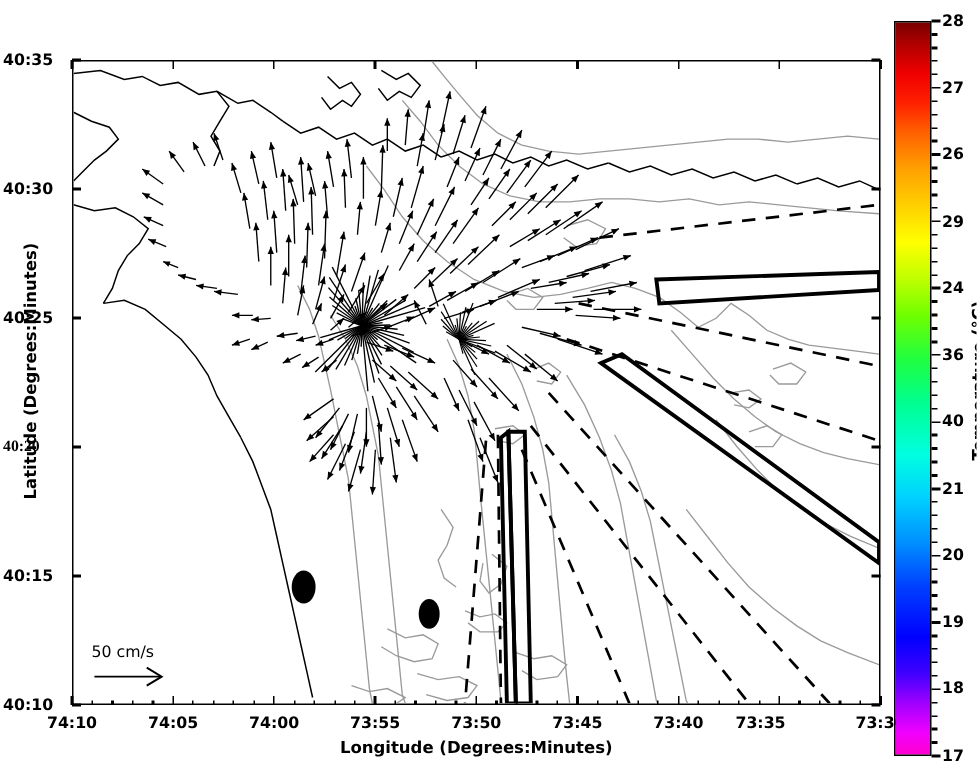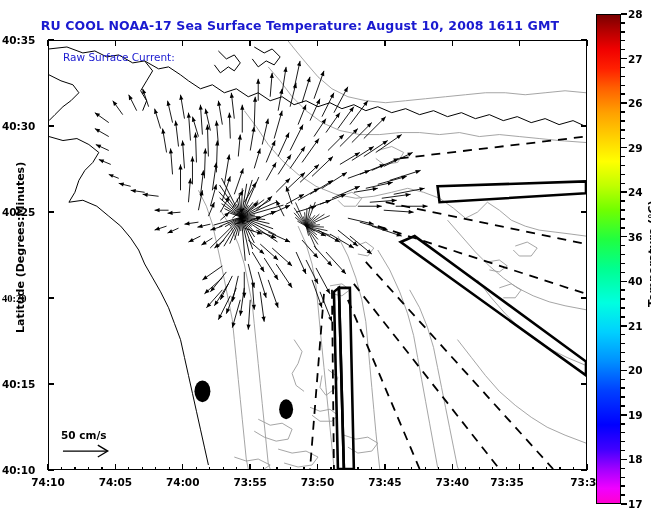--- a/index.html
+++ b/index.html
@@ -6,21 +6,21 @@
   body{width:651px;height:518px;position:relative;overflow:hidden;
        font-family:"DejaVu Sans","Liberation Sans",sans-serif;}
   #stage{position:absolute;left:0;top:0;width:651px;height:518px;}
   .ttl{position:absolute;left:0;top:18px;width:600px;text-align:center;
        color:#1a1ad0;font-size:12.5px;font-weight:bold;letter-spacing:.1px;}
   .plotbox{position:absolute;left:48px;top:40px;width:539px;height:430px;
            border:1.3px solid #000;box-sizing:border-box;background:#fff;overflow:hidden;}
   .mapsvg{position:absolute;left:0;top:0;width:100%;height:100%;}
   .anno{position:absolute;color:#1a1ad0;font-size:10.5px;line-height:13px;
         left:14px;top:10px;white-space:nowrap;pointer-events:none;}
-  .scaletxt{position:absolute;left:12px;top:388px;color:#000;font-size:10.5px;font-weight:bold;}
+  .scaletxt{position:absolute;left:12px;top:388px;color:#000;font-size:10.5px;font-weight:normal;}
   .ticklbl{position:absolute;font-size:10.5px;font-weight:bold;color:#000;white-space:nowrap;}
   .xlab{position:absolute;top:492px;left:48px;width:539px;text-align:center;
         font-size:11px;font-weight:bold;color:#000;}
   .ylab{position:absolute;font-size:11px;font-weight:bold;color:#000;
         transform:rotate(-90deg);transform-origin:0 0;white-space:nowrap;}
   .cbar{position:absolute;left:596px;top:14px;width:25px;height:490px;
         border:1.2px solid #000;box-sizing:border-box;
         background:linear-gradient(to top,
           #ff00d0 0%, #f000ff 3%, #a000ff 7%, #4000ff 11%,
           #0000ff 16%, #0040ff 23%, #0090ff 29%, #00d0ff 35%,
@@ -33,21 +33,20 @@
   .cbtitle{position:absolute;font-size:11px;font-weight:bold;color:#000;
            transform:rotate(-90deg);transform-origin:0 0;white-space:nowrap;}
   .xtk{position:absolute;width:1.3px;height:6px;background:#000;}
   .ytk{position:absolute;width:6px;height:1.3px;background:#000;}
 </style>
 </head>
 <body>
 
 <div id="stage">
 
-  <div class="ttl">RU COOL  NOAA-17  Sea Surface Temperature:  August 10, 2008 1611 GMT</div>
 
   <div class="plotbox">
     <svg class="mapsvg" viewBox="0 0 539 430" preserveAspectRatio="none">
       <g id="g-contours">
           <path d="M 240,0 L 248,10 258,22 270,36 284,48 300,56 318,60 338,62 358,60 378,58 398,56 418,54 438,52 458,52 478,54 498,52 518,50 539,52" fill="none" stroke="#9a9a9a" stroke-width="0.9"></path>
           <path d="M 220,26 L 232,40 244,56 258,70 274,82 292,90 312,94 332,94 352,92 372,92 392,94 412,92 432,96 452,94 472,96 492,98 512,100 539,102" fill="none" stroke="#9a9a9a" stroke-width="0.9"></path>
           <path d="M 196,70 L 208,86 220,104 234,120 250,134 268,146 288,154 308,158 326,156 344,152 360,148 376,152 392,158 406,168 418,178 430,172 440,162 452,170 464,180 478,186 492,190 508,192 524,194 539,196" fill="none" stroke="#9a9a9a" stroke-width="0.9"></path>
           <path d="M 150,150 L 158,166 164,184 168,202 172,220 176,240 180,260 184,280 186,300 188,320 190,340 192,360 194,380 196,400 198,420 200,430" fill="none" stroke="#9a9a9a" stroke-width="0.9"></path>
           <path d="M 172,170 L 182,186 190,204 196,224 200,244 204,264 206,284 208,304 210,324 212,344 214,364 216,384 218,404 220,424 222,430" fill="none" stroke="#9a9a9a" stroke-width="0.9"></path>
           <path d="M 250,186 L 258,204 264,224 268,246 270,266 272,288 274,308 276,328 278,348 280,368 282,388 284,408 286,428 287,430" fill="none" stroke="#9a9a9a" stroke-width="0.9"></path>
@@ -522,21 +521,20 @@
           <ellipse cx="154" cy="352" rx="8" ry="11" fill="#000"></ellipse>
           <ellipse cx="238" cy="370" rx="7" ry="10" fill="#000"></ellipse>
         </g>
       <g id="g-scalearrow">
           <line x1="14" y1="412" x2="58" y2="412" stroke="#000" stroke-width="1.3"></line>
           <polyline points="49,406 59,412 49,418" fill="none" stroke="#000" stroke-width="1.3"></polyline>
         </g>
     </svg>
 
     <div class="anno">
-      <div>Raw Surface Current:</div>
     </div>
 
     <div class="scaletxt">50 cm/s</div>
   </div>
 
   <div id="xticks">
       <div class="xtk" style="left: 47.35px; top: 464px;"></div>
       <div class="xtk" style="left: 47.35px; top: 40px;"></div>
       <div class="ticklbl" style="top: 476px; left: 48px; transform: translateX(-50%);">74:10</div>
       <div class="xtk" style="left: 114.725px; top: 464px;"></div>
@@ -610,20 +608,21 @@
       <div class="ytk" style="left: 581px; top: 211.35px;"></div>
       <div class="ticklbl" style="top: 212px; left: 2px; transform: translateY(-50%);">40:25</div>
       <div class="ytk" style="left: 48px; top: 125.35px;"></div>
       <div class="ytk" style="left: 581px; top: 125.35px;"></div>
       <div class="ticklbl" style="top: 126px; left: 2px; transform: translateY(-50%);">40:30</div>
       <div class="ytk" style="left: 48px; top: 39.35px;"></div>
       <div class="ytk" style="left: 581px; top: 39.35px;"></div>
       <div class="ticklbl" style="top: 40px; left: 2px; transform: translateY(-50%);">40:35</div>
     </div>
 
+  <div class="xlab">Longitude (Degrees:Minutes)</div>
   <div class="ylab" id="ylabel" style="left: 14px; top: 333px;">Latitude (Degrees:Minutes)</div>
 
   <div class="cbar"></div>
   <div id="cbticks">
       <div class="cbtick" style="top: 503.3px;"></div>
       <div class="cblbl" style="top: 504px;">17</div>
       <div class="cbtick" style="top: 494.391px; width: 4px;"></div>
       <div class="cbtick" style="top: 485.482px; width: 4px;"></div>
       <div class="cbtick" style="top: 476.573px; width: 4px;"></div>
       <div class="cbtick" style="top: 467.664px; width: 4px;"></div>

